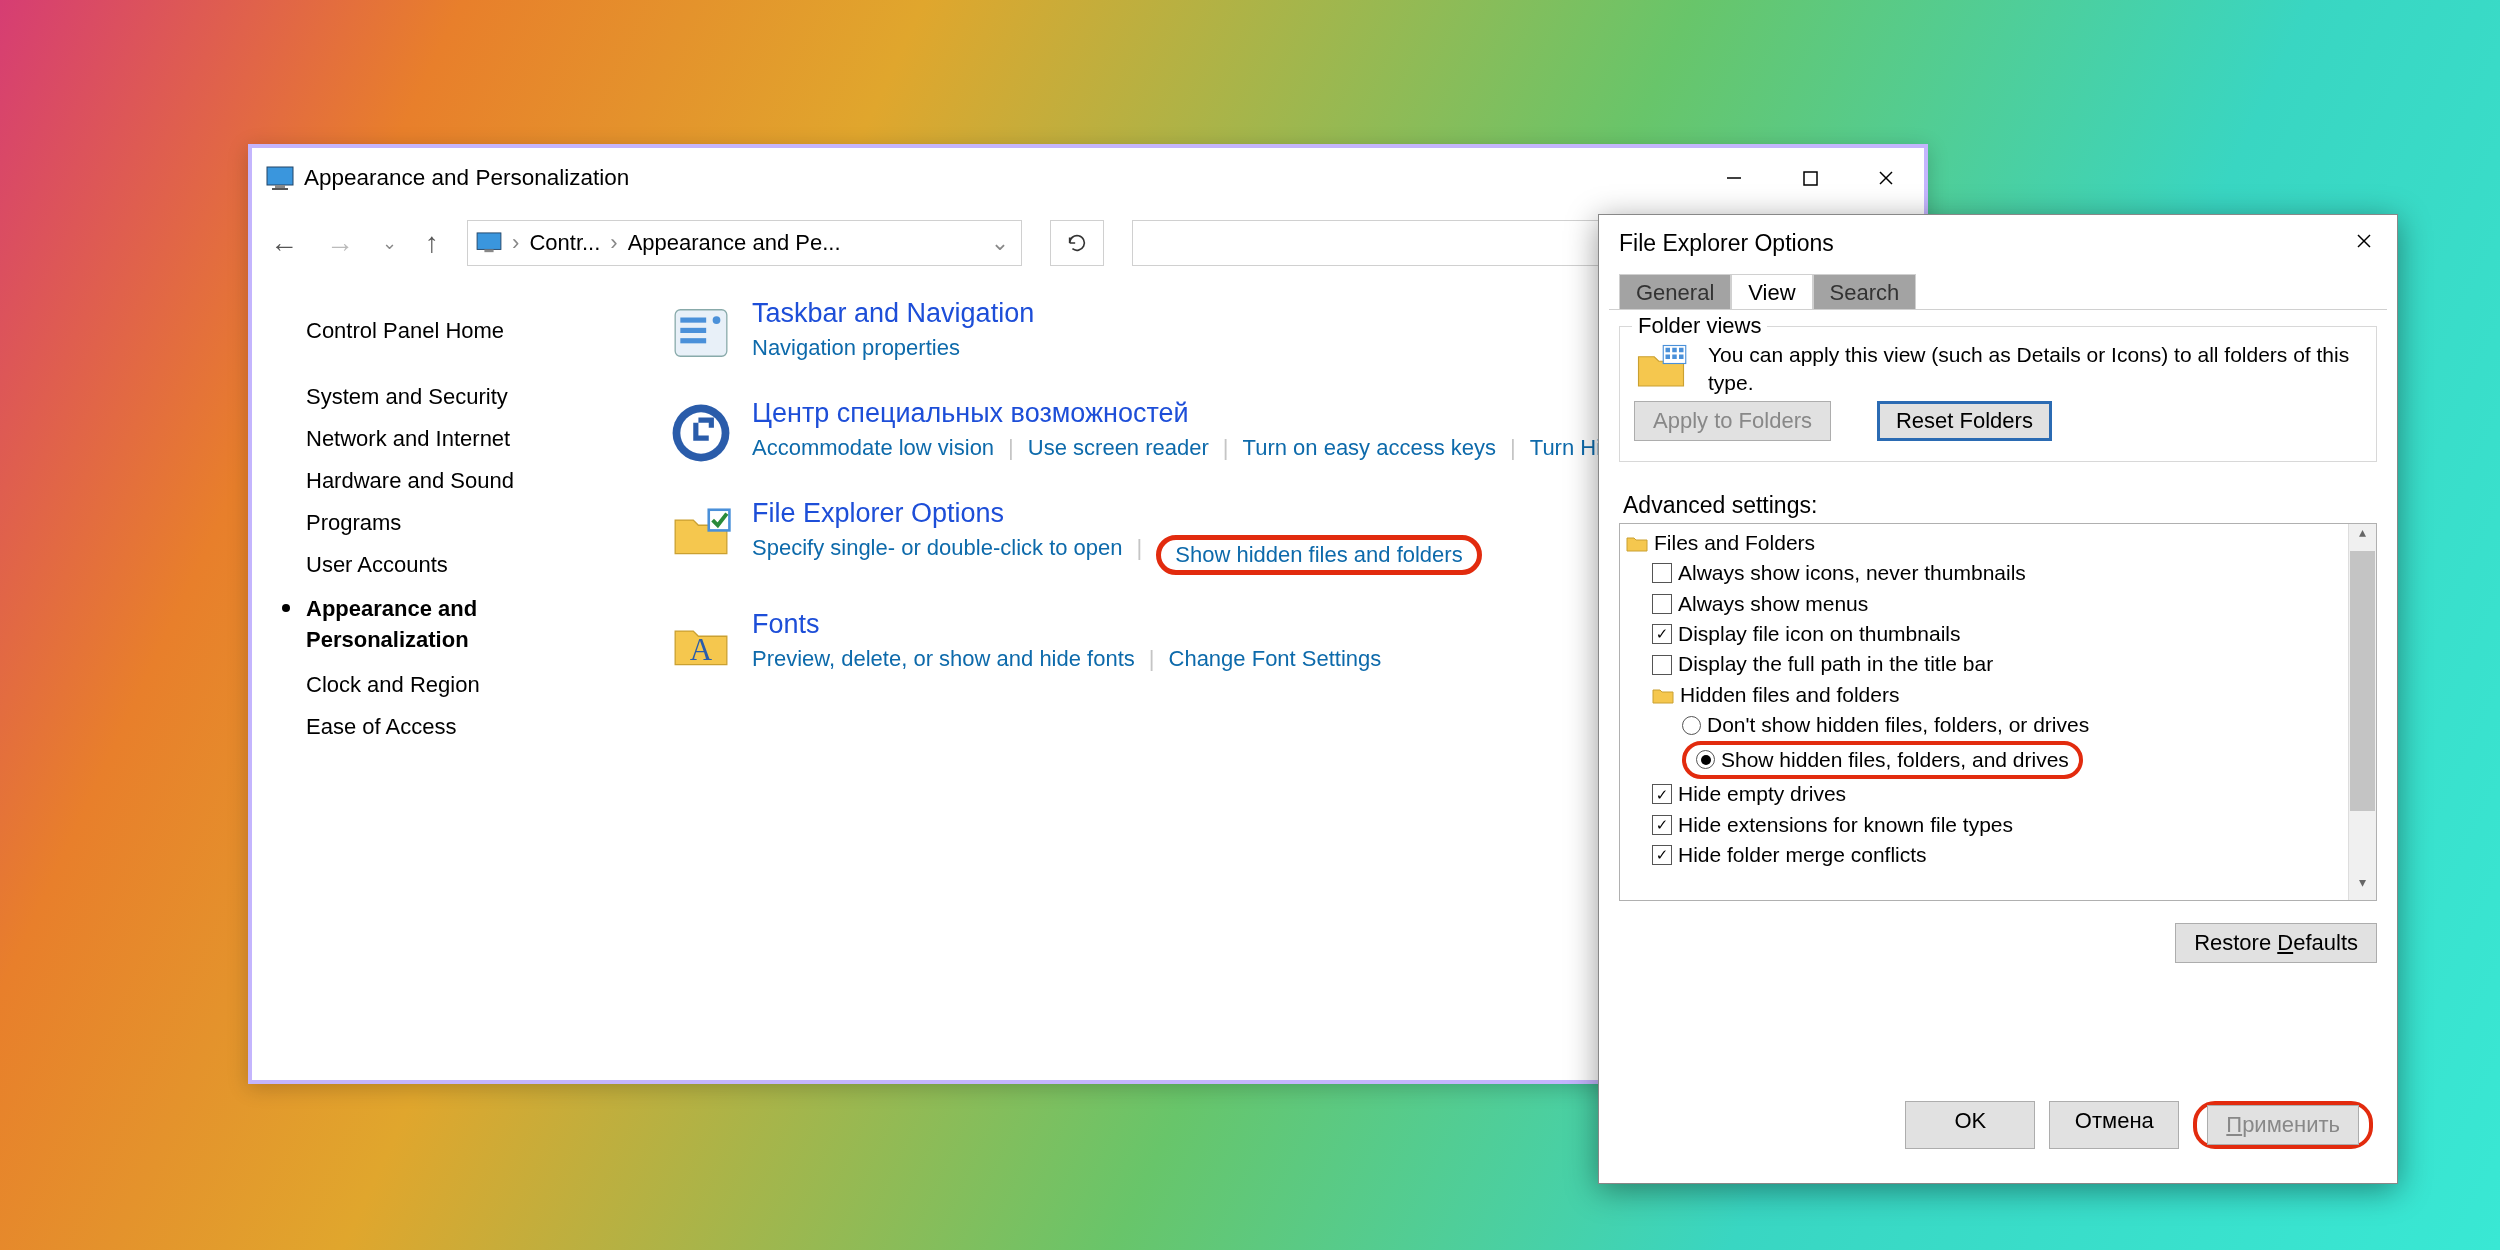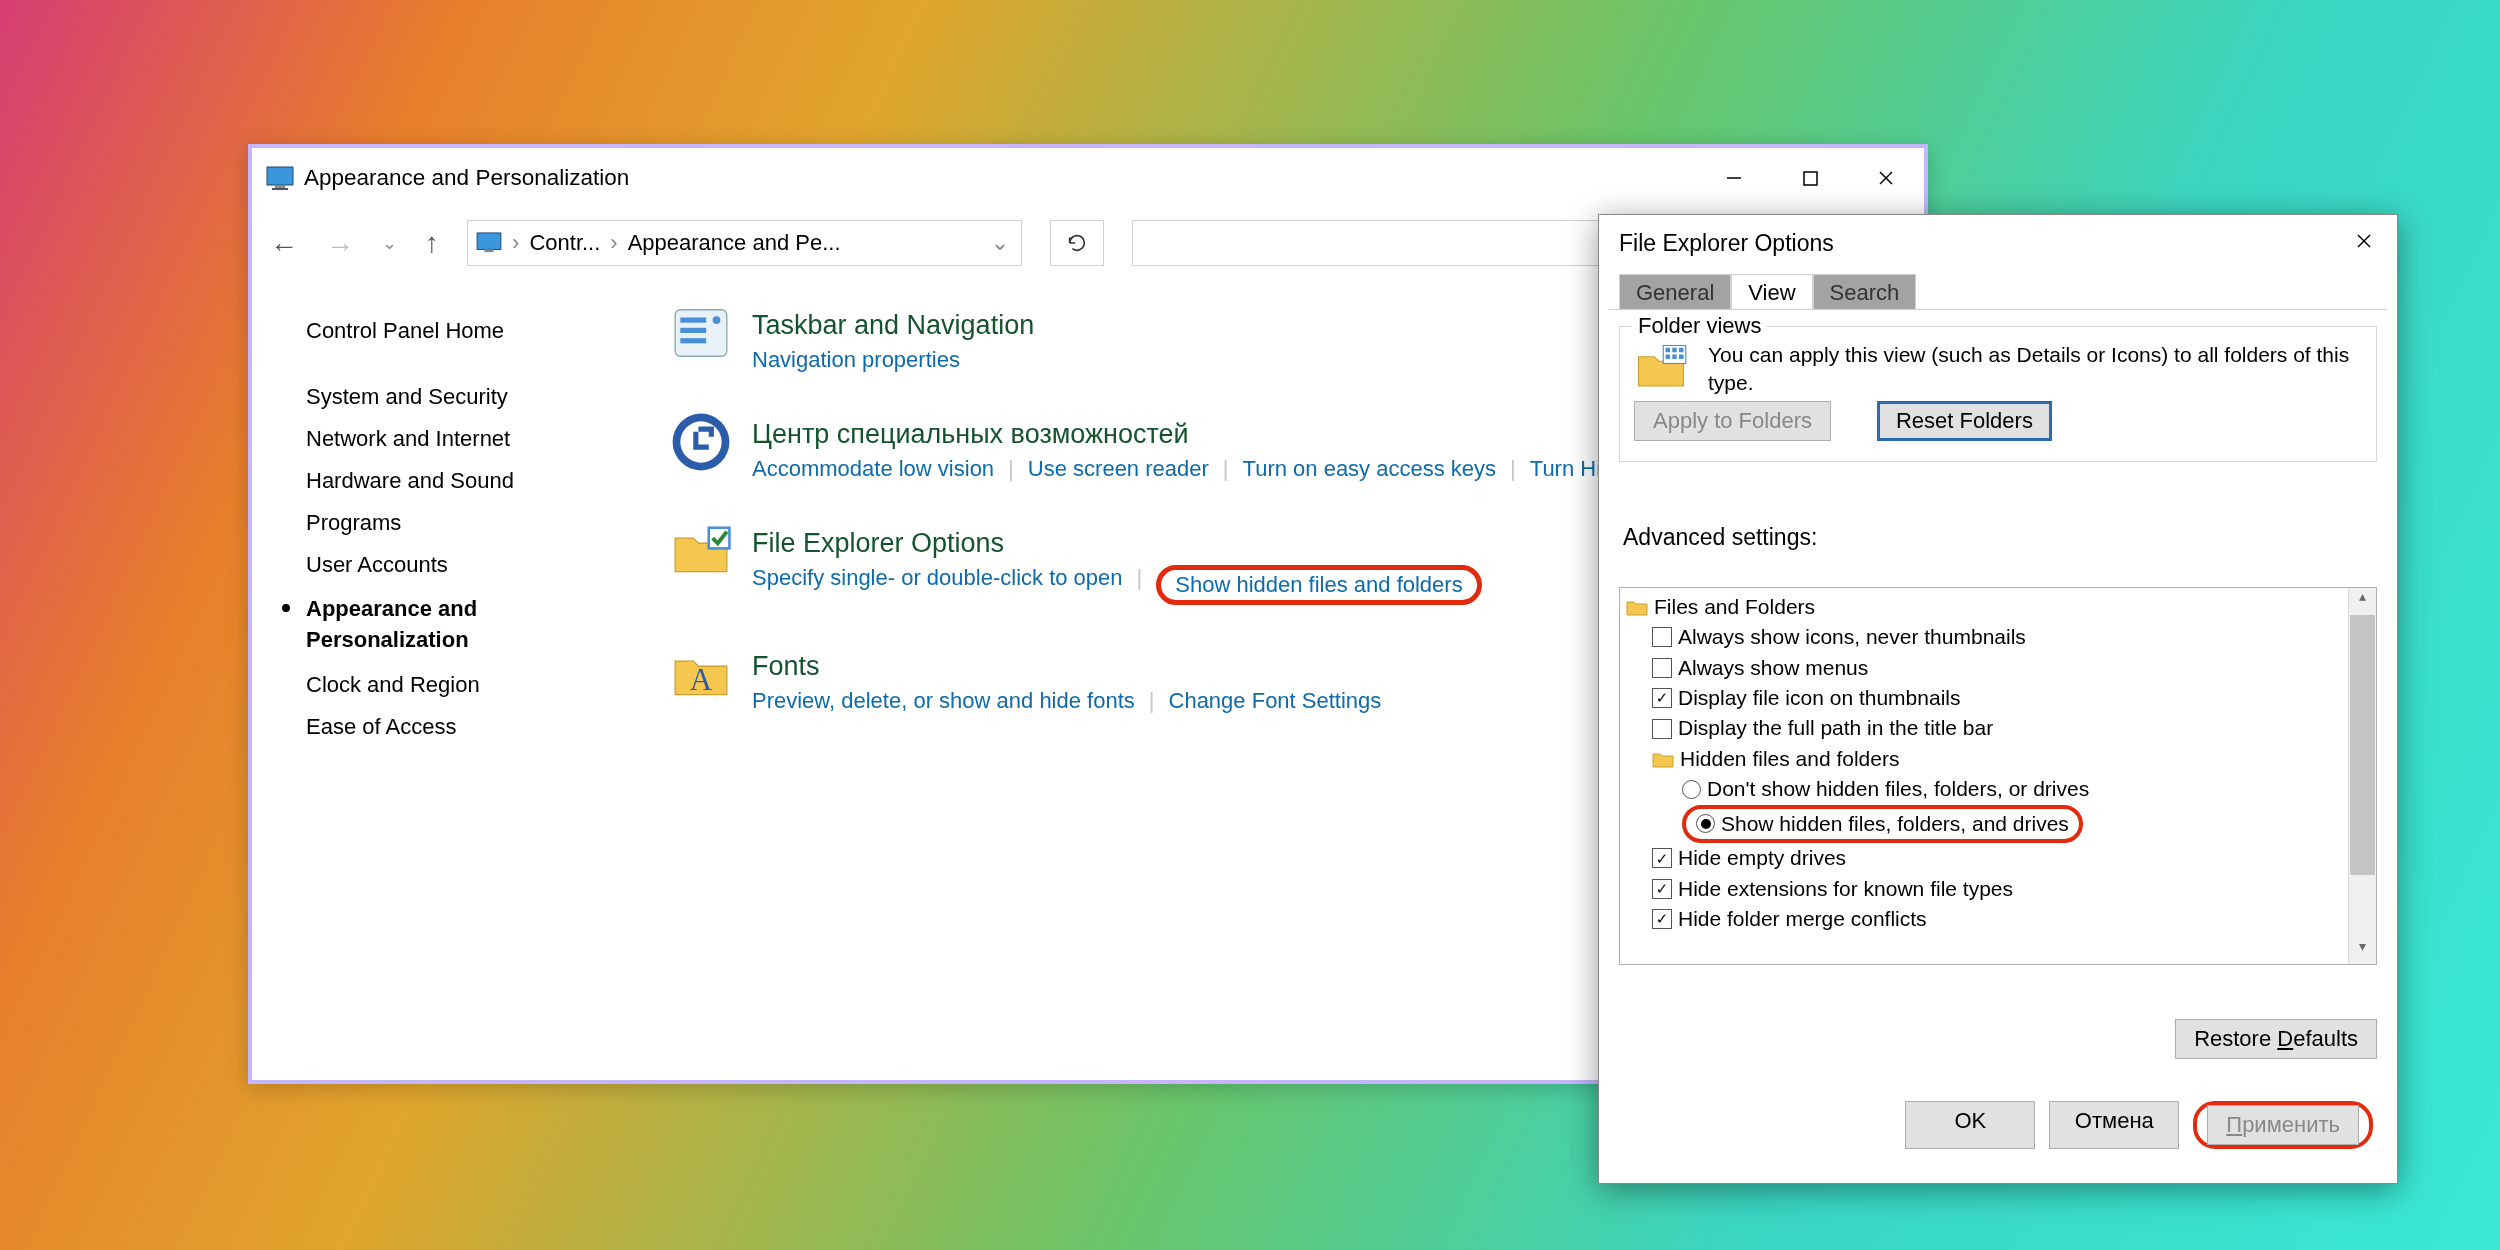--- a/index.html
+++ b/index.html
@@ -62,21 +62,21 @@
 .sidebar .sb-active {
   font-weight: 600; position: relative; line-height: 1.4; padding-right: 50px;
 }
 .sidebar .sb-active::before {
   content: ""; position: absolute; left: -24px; top: 18px;
   width: 8px; height: 8px; background: #000; border-radius: 50%;
 }
 .main-col { flex: 1; padding-left: 10px; }
 .category { display: flex; margin-bottom: 34px; }
 .cat-icon { width: 62px; height: 62px; flex-shrink: 0; margin-right: 20px; margin-top: 4px; }
-.cat-title { font-size: 27px; color: #14532d; margin-bottom: 6px; margin-top: 12px; }
+.cat-title { font-size: 27px; color: #1d4ed8; margin-bottom: 6px; }
 .cat-links { font-size: 22px; color: #0d6aab; display: flex; flex-wrap: wrap; gap: 8px 0; }
 .cat-links .lnk { color: #0d6aab; }
 .cat-links .div { color: #c5c5c5; margin: 0 14px; }
 .highlight-pill {
   border: 5px solid #e22b0e; border-radius: 26px;
   padding: 2px 14px; display: inline-block;
 }
 .highlight-pill.sm { border-width: 4px; border-radius: 22px; padding: 0 10px; }
 
 
@@ -93,21 +93,21 @@
 }
 .dlg-titlebar .title { font-size: 23px; }
 .dlg-close { margin-left: auto; font-size: 20px; padding: 8px 14px; }
 .tabs { display: flex; padding-left: 20px; font-size: 22px; align-items: flex-end; height: 38px; }
 .tab { padding: 5px 16px 3px; border: 1px solid #d0d0d0; border-bottom: none; background: #fff; }
 .tab.inactive { background: #a3a3a3; color: #333; }
 .tab.active { position: relative; z-index: 2; }
 .tab-body {
   border-top: 1px solid #d0d0d0; margin: 0 10px 10px;
   flex: 1; padding: 16px 10px 10px;
-  display: flex; flex-direction: column; gap: 32px;
+  display: flex; flex-direction: column;
 }
 
 .fieldset { border: 1px solid #d8d8d8; padding: 14px 14px 20px; position: relative; margin-bottom: 18px; }
 .fieldset .legend { position: absolute; top: -14px; left: 12px; background: #fff; padding: 0 6px; font-size: 22px; }
 .fv-row { display: flex; gap: 20px; align-items: flex-start; }
 .fv-icon { width: 54px; height: 54px; flex-shrink: 0; }
 .fv-text { font-size: 21px; line-height: 1.35; }
 .fv-buttons { display: flex; gap: 46px; margin-top: 3px; }
 .btn {
   background: #e1e1e1; border: 1px solid #adadad;

